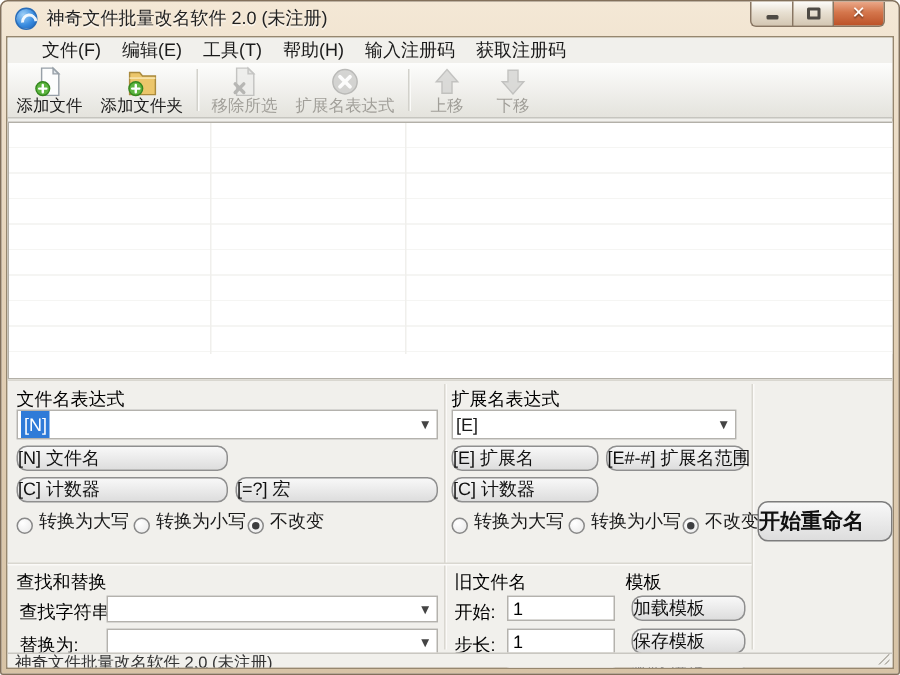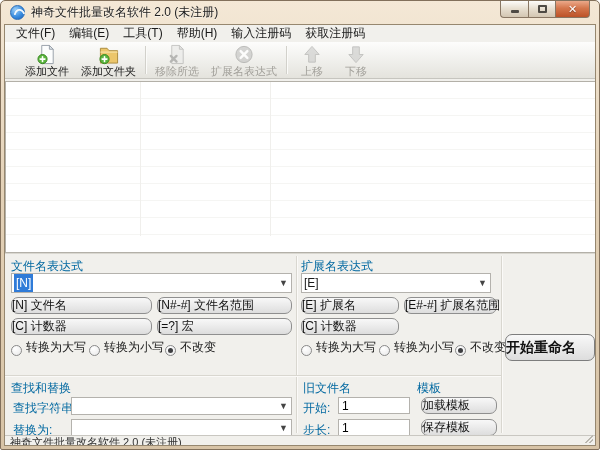--- a/index.html
+++ b/index.html
@@ -28,26 +28,26 @@
           background:linear-gradient(#eba98a,#d4764c 45%,#bc5228); }
   .glyph-min { width:8px; height:3px; background:#4e4a44; border-radius:1px; margin-top:4px; }
   .glyph-max { width:9px; height:8px; border:2px solid #4e4a44; border-radius:1px; background:#fff0; }
   .glyph-close { color:#fff; font-size:11px; font-weight:bold; text-shadow:0 1px 1px rgba(0,0,0,.4); line-height:1; }
 
   
   .client { position:absolute; left:3px; top:23px; right:3px; bottom:3px;
             background:#f1f0ec; border:1px solid #96876f; overflow:hidden; }
   .client > * { position:absolute; }
 
-  .menubar { left:0; top:0; width:100%; height:17px; display:flex; align-items:flex-end; padding-left:4px; background:#f1f0ec; }
+  .menubar { left:0; top:0; width:100%; height:17px; display:flex; align-items:flex-end; padding-left:16px; background:#f1f0ec; }
   .menu-item { padding:0 7px; line-height:17px; cursor:default; white-space:nowrap; }
 
   .toolbar { left:0; top:17px; width:100%; height:37px;
              background:linear-gradient(#fdfdfc,#ececе6 70%,#e4e3dd); background:linear-gradient(#fdfdfc,#e4e3dd);
-             border-bottom:1px solid #c6c5bf; display:flex; align-items:stretch; padding:1px 14px; }
+             border-bottom:1px solid #c6c5bf; display:flex; align-items:stretch; padding:1px 0; }
   .tbtn { display:flex; flex-direction:column; align-items:center; justify-content:center; gap:0;
           padding:1px 6px 0 6px; min-width:44px; }
   .tbtn svg { width:22px; height:22px; display:block; }
   .tbtn .tlabel { font-size:11px; line-height:12px; white-space:nowrap; color:#1c1c1c; }
   .tbtn.disabled .tlabel { color:#a19f99; }
   .tbtn.disabled svg { opacity:.75; }
   .tsep { width:1px; background:#d2d1cb; box-shadow:1px 0 0 #fbfbf9; margin:3px 3px; }
 
   
   .filelist { left:0; top:56px; width:591px; height:172px; background:#fff; border:1px solid #b3b0a8; }
@@ -57,21 +57,21 @@
   .fl-body { position:relative; height:154px;
              background:repeating-linear-gradient(to bottom, #ffffff 0 16px, #f5f5f3 16px 17px); }
   .fl-vline { position:absolute; top:0; bottom:0; width:1px; background:#f0efec; }
 
   
   .lower { left:0; top:228px; width:100%; height:182px; background:#f1f0ec; border-top:1px solid #d9d7d0; }
   .lower > * { position:absolute; }
   .vdiv { top:2px; bottom:2px; width:1px; background:#d9d7d0; box-shadow:1px 0 0 #fbfaf8; }
   .hdiv { height:1px; background:#d9d7d0; box-shadow:0 1px 0 #fbfaf8; }
 
-  .grp-label { font-size:12px; color:#0369a1; white-space:nowrap; }
+  .grp-label { font-size:12px; color:#000000; white-space:nowrap; }
 
   .combo { background:#fff; border:1px solid #b4b2ad; display:flex; align-items:center; padding-left:2px; }
   .combo-text { font-size:12px; line-height:18px; }
   .combo-text.hl { background:#2f7bd8; color:#fff; padding:0 2px; }
   .combo-arrow { margin-left:auto; width:15px; text-align:center; color:#444; font-size:9px; }
 
   .btn { background:linear-gradient(#f8f8f8,#ececec 45%,#dddddd); border:1px solid #8f8f8f; border-radius:7px;
          display:flex; align-items:center; justify-content:flex-start; font-size:12px; color:#111; white-space:nowrap; }
   .btn-start { font-size:14px; font-weight:bold; border-color:#7d7d7d; }
 
@@ -186,23 +186,20 @@
       <div class="hdiv" style="left:0; top:121px; width:496px"></div>
 
       <div class="grp-label" style="left:6px; top:4px">文件名表达式</div>
       <div class="combo" style="left:6px; top:19px; width:281px; height:20px">
         <span class="combo-text hl">[N]</span>
         <span class="combo-arrow">▼</span>
       </div>
       <div class="btn" style="left:6px; top:43px; width:141px; height:17px">
           <span>[N] 文件名</span>
         </div>
-      <div class="btn" style="left:152px; top:43px; width:135px; height:17px">
-          <span>[N#-#] 文件名范围</span>
-        </div>
       <div class="btn" style="left:6px; top:64px; width:141px; height:17px">
           <span>[C] 计数器</span>
         </div>
       <div class="btn" style="left:152px; top:64px; width:135px; height:17px">
           <span>[=?] 宏</span>
         </div>
       <label class="radio" style="position:absolute; left:6px; top:85px">
         <span class="rb"></span>
         <span>转换为大写</span>
       </label>

